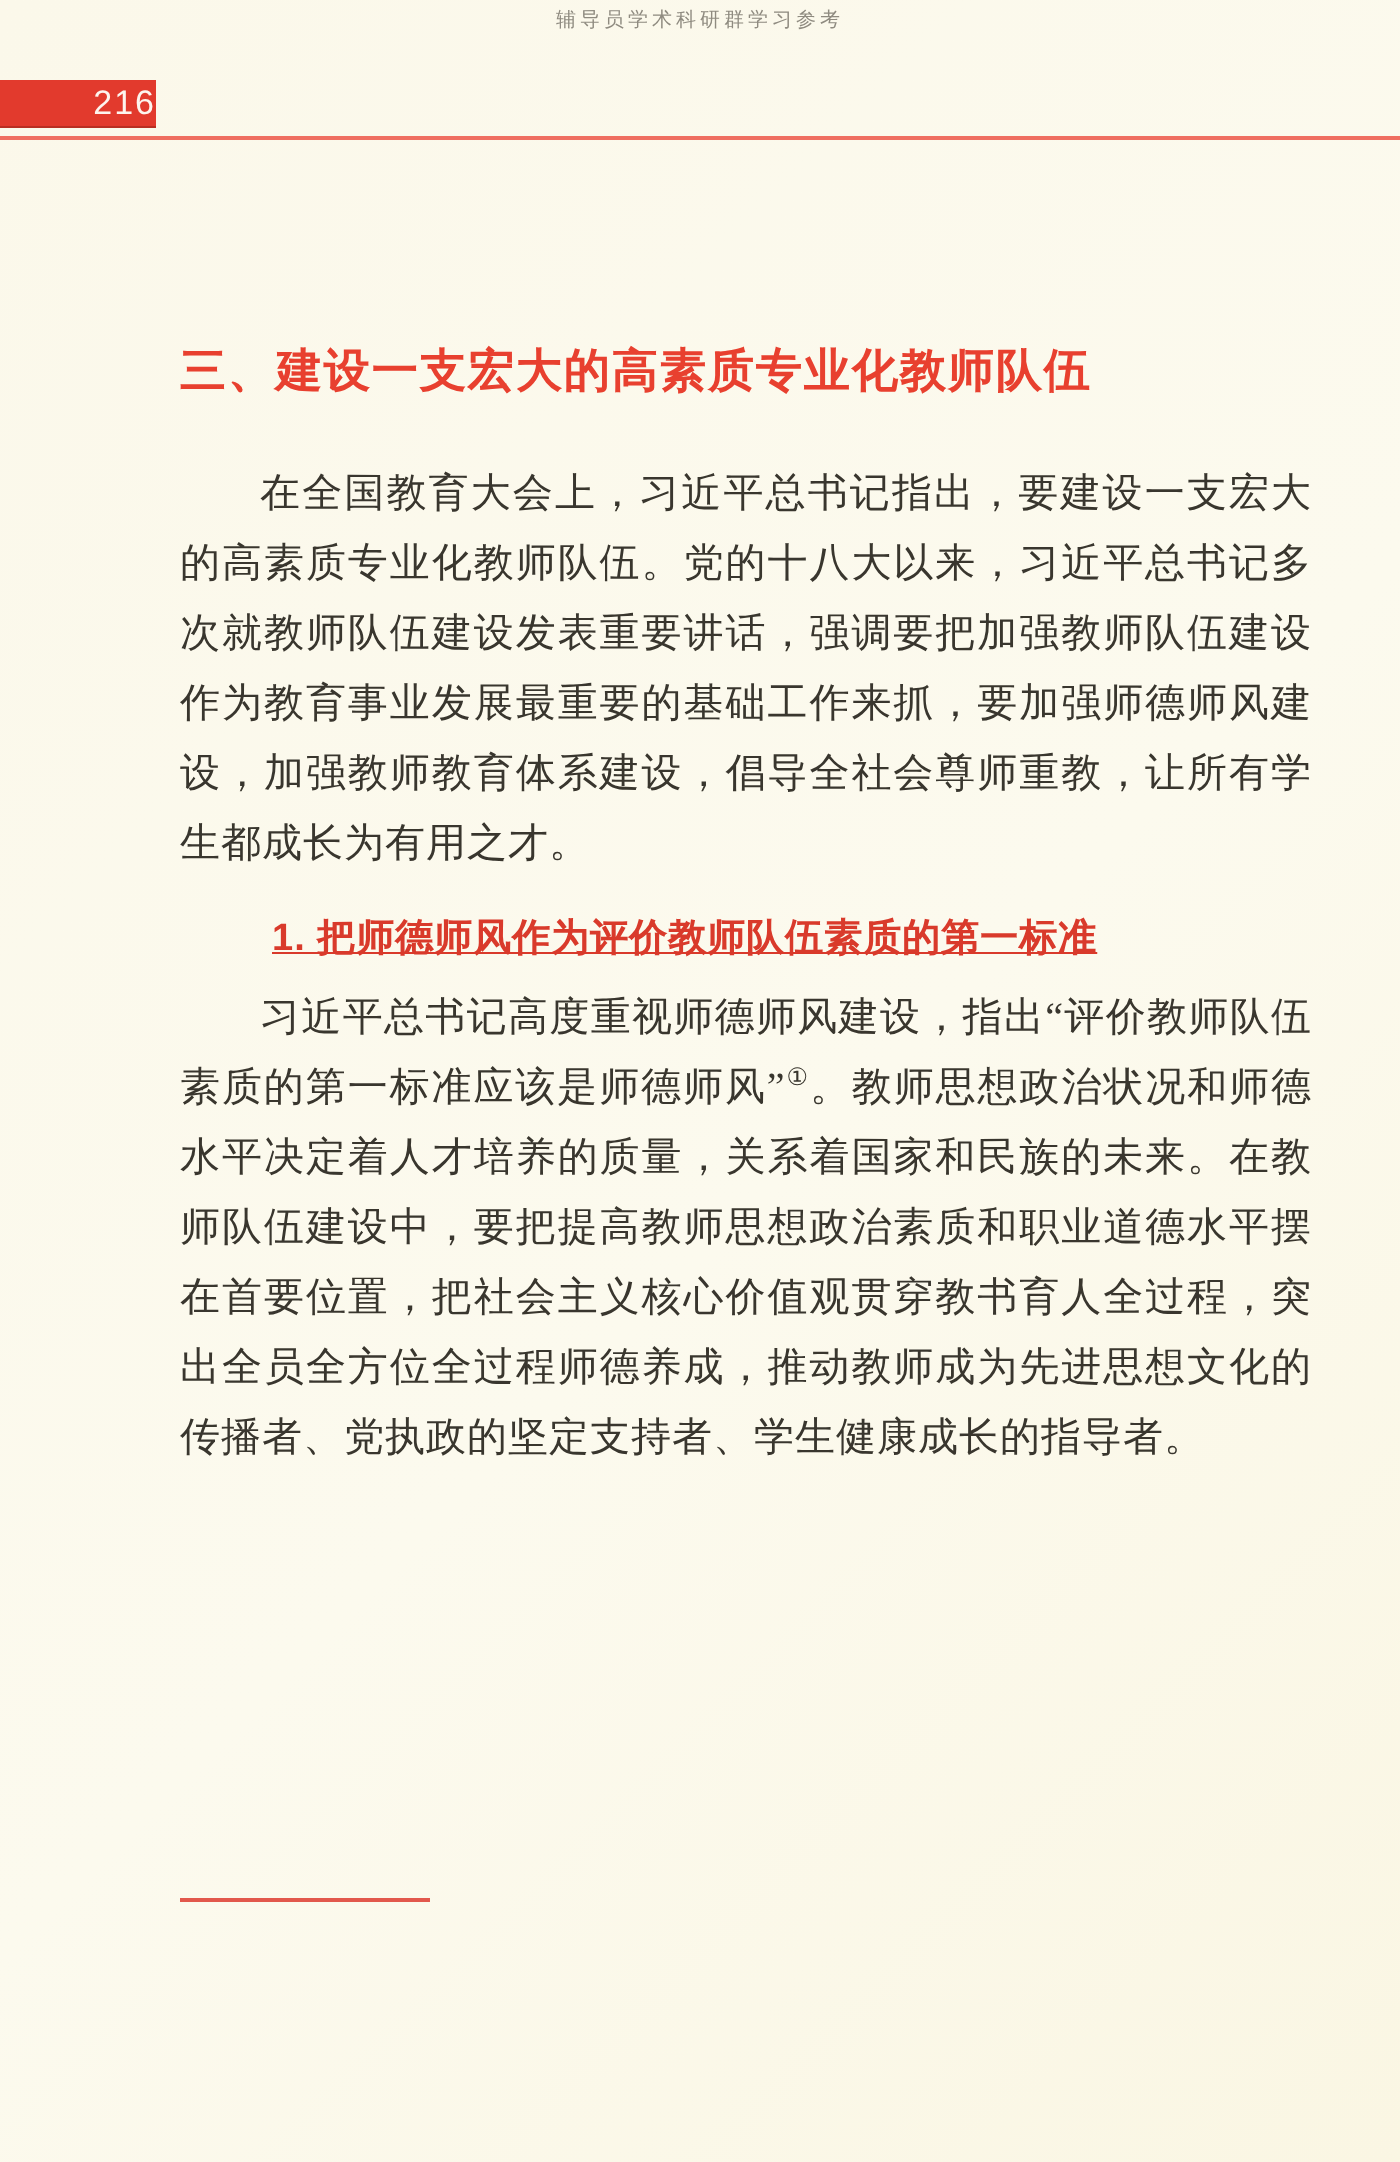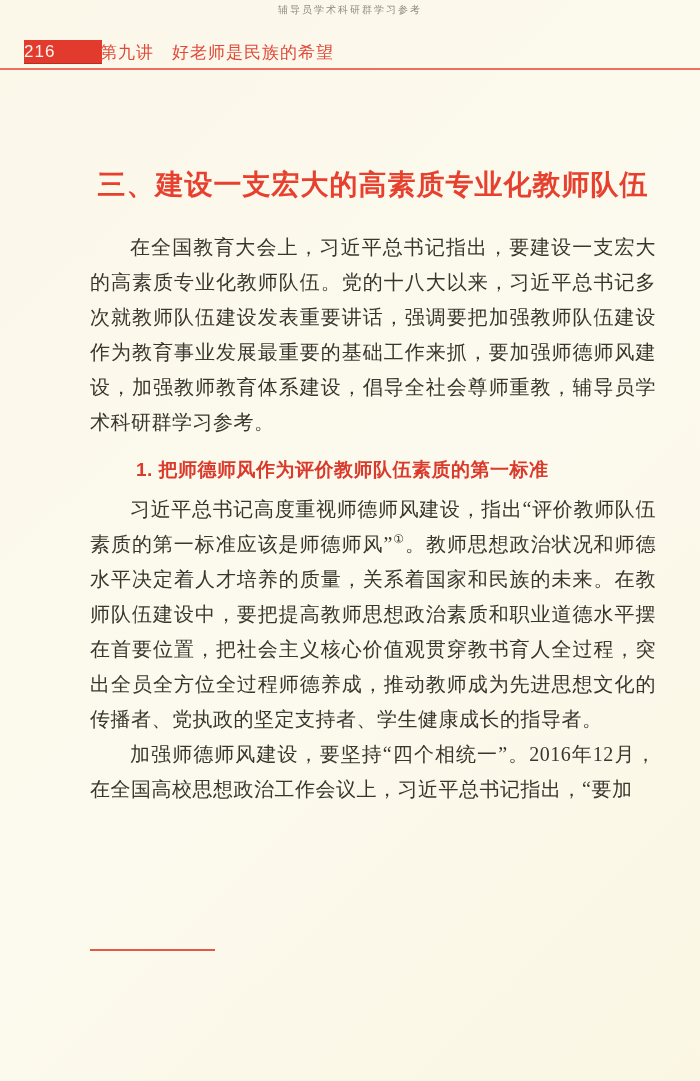--- a/index.html
+++ b/index.html
@@ -24,24 +24,23 @@
   }
   .page-header { position: absolute; top: 40px; left: 0; width: 100%; height: 24px; }
   .page-num-box {
     position: absolute; left: 0; top: 0;
     width: 78px; height: 23px;
     background: #e23a2d;
     color: #fdf4ee;
     font-family: "Liberation Sans", "DejaVu Sans", sans-serif;
     font-size: 17px;
     line-height: 23px;
-    text-align: left;
+    text-align: right;
     letter-spacing: 1px;
     box-shadow: 0 1px 0 #b92e22;
-    margin-left: 24px;
   }
   .chapter-title {
     position: absolute; left: 100px; top: 1px;
     color: #e04a3a;
     font-family: "Liberation Sans", "DejaVu Sans", sans-serif;
     font-size: 17px;
     letter-spacing: 1px;
   }
   .header-rule {
     position: absolute; top: 68px; left: 0;
@@ -58,36 +57,36 @@
     letter-spacing: 0.5px;
   }
   .para {
     margin: 0;
     text-align: justify;
     text-align-last: left;
   }
   .indent { text-indent: 2em; }
   .section-heading {
     margin: 45px 0 25px 0;
-    text-align: center;
     color: #e8402f;
     font-family: "Liberation Sans", "DejaVu Sans", sans-serif;
-    font-size: 28px;
+    font-size: 23px;
     font-weight: bold;
     line-height: 40px;
     letter-spacing: 1px;
   }
   .subsection-heading {
     margin: 12px 0 5px 0;
     padding-left: 46px;
     color: #d93a2b;
     font-family: "Liberation Sans", "DejaVu Sans", sans-serif;
     font-size: 19px;
     font-weight: bold;
     line-height: 35px;
+    text-decoration: underline;
   }
   .footnote-ref {
     font-size: 12px;
     vertical-align: super;
     line-height: 0;
   }
   .footnote-area {
     position: absolute;
     left: 90px; top: 949px;
     width: 566px;
@@ -108,37 +107,35 @@
 </style>
 </head>
 <body>
 
 <div class="page">
 
   <div class="running-header">辅导员学术科研群学习参考</div>
 
   <div class="page-header">
     <div class="page-num-box">216</div>
-    <div class="chapter-title">第九讲　好老师是民族的希望</div>
   </div>
 
   <div class="header-rule"></div>
 
   <div class="content">
 
 
     <h2 class="section-heading">三、建设一支宏大的高素质专业化教师队伍</h2>
 
-    <p class="para indent">在全国教育大会上，习近平总书记指出，要建设一支宏大的高素质专业化教师队伍。党的十八大以来，习近平总书记多次就教师队伍建设发表重要讲话，强调要把加强教师队伍建设作为教育事业发展最重要的基础工作来抓，要加强师德师风建设，加强教师教育体系建设，倡导全社会尊师重教，辅导员学术科研群学习参考。</p>
+    <p class="para indent">在全国教育大会上，习近平总书记指出，要建设一支宏大的高素质专业化教师队伍。党的十八大以来，习近平总书记多次就教师队伍建设发表重要讲话，强调要把加强教师队伍建设作为教育事业发展最重要的基础工作来抓，要加强师德师风建设，加强教师教育体系建设，倡导全社会尊师重教，让所有学生都成长为有用之才。</p>
 
     <h3 class="subsection-heading">1. 把师德师风作为评价教师队伍素质的第一标准</h3>
 
     <p class="para indent"><span>习近平总书记高度重视师德师风建设，指出“评价教师队伍素质的第一标准应该是师德师风”</span><span class="footnote-ref">①</span><span>。教师思想政治状况和师德水平决定着人才培养的质量，关系着国家和民族的未来。在教师队伍建设中，要把提高教师思想政治素质和职业道德水平摆在首要位置，把社会主义核心价值观贯穿教书育人全过程，突出全员全方位全过程师德养成，推动教师成为先进思想文化的传播者、党执政的坚定支持者、学生健康成长的指导者。</span></p>
 
-    <p class="para indent">加强师德师风建设，要坚持“四个相统一”。2016年12月，在全国高校思想政治工作会议上，习近平总书记指出，“要加</p>
 
   </div>
 
   <div class="footnote-area">
     <div class="footnote-rule"></div>
   </div>
 
 </div>
 
 </body></html>

